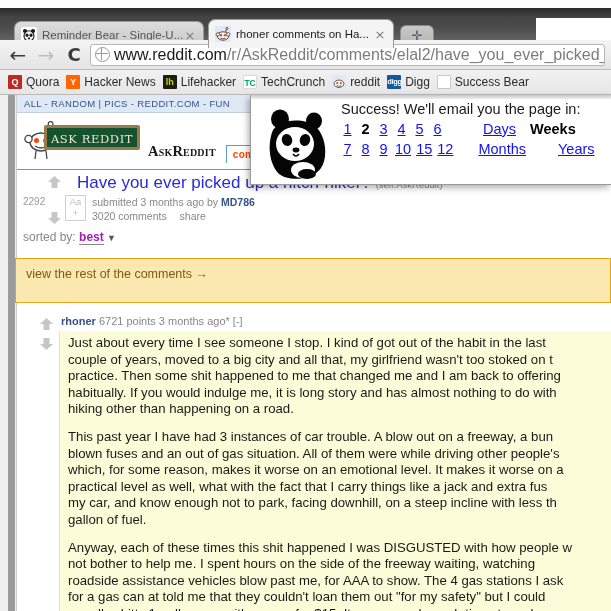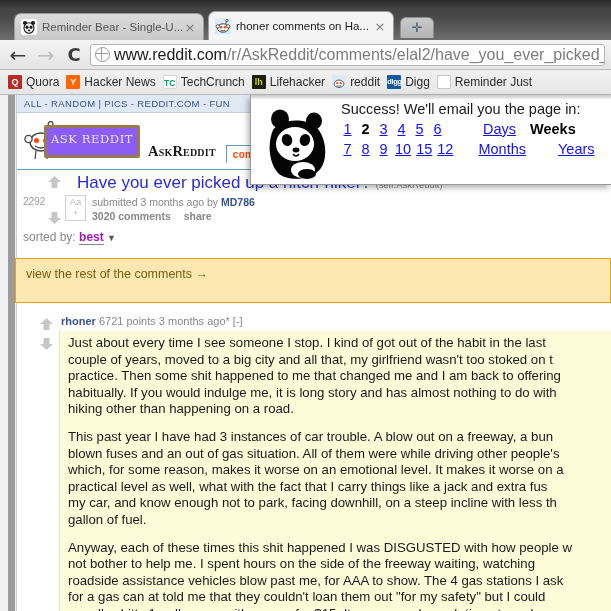--- a/index.html
+++ b/index.html
@@ -13,22 +13,22 @@
   }
 
   #screen {
     position: relative;
     width: 611px; height: 611px;
     overflow: hidden;
   }
 
   
   .chrome-top {
-    position: absolute; left: 0; top: 0;
-    width: 611px; height: 40px;
+    position: absolute; left: 0; top: 8px;
+    width: 536px; height: 40px;
     background: linear-gradient(to bottom, #3d3d3d 0%, #4a4a4a 45%, #6e6e6e 100%);
   }
   .chrome-top::before{
     content:""; position:absolute; left:0; top:0; width:611px; height:10px;
     background: linear-gradient(to bottom,#2a2a2a,#474747);
   }
 
   .tabstrip { position: absolute; left: 0; top: 10px; height: 30px; width: 611px; }
 
   .tab {
@@ -203,22 +203,22 @@
     background:#5f99cf;
   }
 
   
   .sr-banner {
     position: absolute; left: 5px; top: 5px;
     width: 120px; height: 42px;
   }
   .chalkboard {
     position:absolute; left: 22px; top: 6px;
-    width: 96px; height: 33px;
-    background: #8b5cf6;
+    width: 96px; height: 25px;
+    background: #14532d;
     border: 3px solid #9a7a4e;
     border-radius: 2px;
     color: #e8e4d8;
     font-size: 11.5px;
     letter-spacing: .6px;
     text-align:center; line-height: 23px;
     font-family: "DejaVu Serif", serif;
   }
   .snoo { position:absolute; left:0; top:2px; width:42px; height:40px; }
 
@@ -275,21 +275,21 @@
   }
   .post-domain { font-size: 9.5px; color: #888; font-weight: normal; }
   .post-meta {
     position: absolute; left: 75px; top: 23px;
     font-size: 10.5px; color: #888;
     white-space: nowrap;
   }
   .post-meta .author { color: #36538c; font-weight: bold; }
   .post-sub {
     position: absolute; left: 75px; top: 37px;
-    font-size: 10.5px; color: #888; font-weight: bold;
+    font-size: 10.5px; color: #888; font-weight: normal;
     white-space: nowrap;
   }
   .post-sub .sep { display:inline-block; width: 7px; }
 
   .sortedby {
     position: absolute; left: 23px; top: 135px;
     font-size: 12px; color: #888;
   }
   .sortedby b { color: #a21caf; border-bottom: 1px solid #888; }
   .caret { color: #555; font-size: 9px; }
@@ -425,45 +425,45 @@
   <div class="bookmarks">
     <div class="bm">
       <span class="bm-ico ico-quora">Q</span>
       <span>Quora</span>
     </div>
     <div class="bm">
       <span class="bm-ico ico-hn">Y</span>
       <span>Hacker News</span>
     </div>
     <div class="bm">
+      <span class="bm-ico ico-lh">lh</span>
+      <span>Lifehacker</span>
+    </div>
+    <div class="bm">
       <span class="bm-ico ico-tc">TC</span>
       <span>TechCrunch</span>
-    </div>
-    <div class="bm">
-      <span class="bm-ico ico-lh">lh</span>
-      <span>Lifehacker</span>
     </div>
     <div class="bm">
       <span class="bm-ico ico-reddit">
         <svg width="14" height="14" viewBox="0 0 16 16">
           <ellipse cx="8" cy="10" rx="5.6" ry="4.2" fill="#fff" stroke="#333" stroke-width="0.9"></ellipse>
           <circle cx="6" cy="9.3" r="1.25" fill="#ff4500"></circle>
           <circle cx="10" cy="9.3" r="1.25" fill="#ff4500"></circle>
           <path d="M5.4 12.1 Q8 13.6 10.6 12.1" stroke="#333" stroke-width="0.8" fill="none"></path>
         </svg>
       </span>
       <span>reddit</span>
     </div>
     <div class="bm">
       <span class="bm-ico ico-digg">digg</span>
       <span>Digg</span>
     </div>
     <div class="bm">
       <span class="bm-ico ico-page"></span>
-      <span>Reminder Just</span>
+      <span>Success Bear</span>
     </div>
   </div>
 
   <div class="page">
 
     <div class="left-rail"></div>
 
     <div class="reddit-top">ALL - RANDOM  |  PICS - REDDIT.COM - FUN</div>
 
     <div class="header-band">

